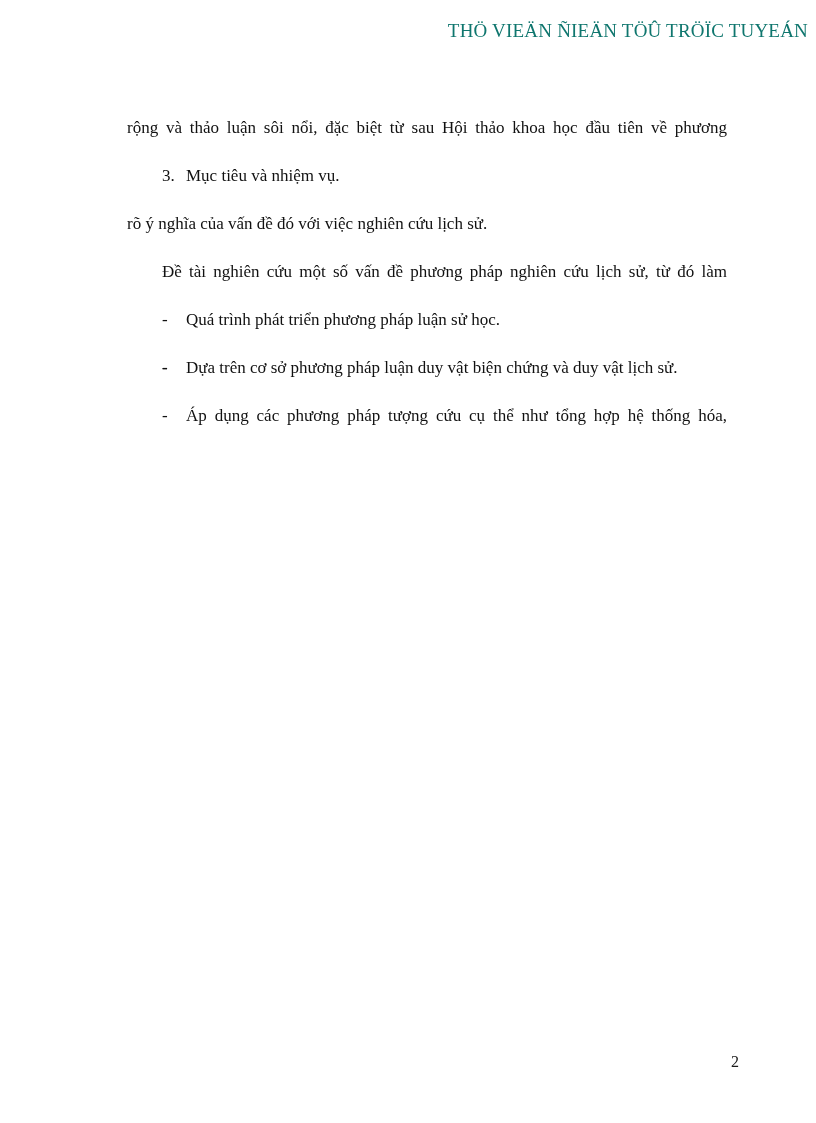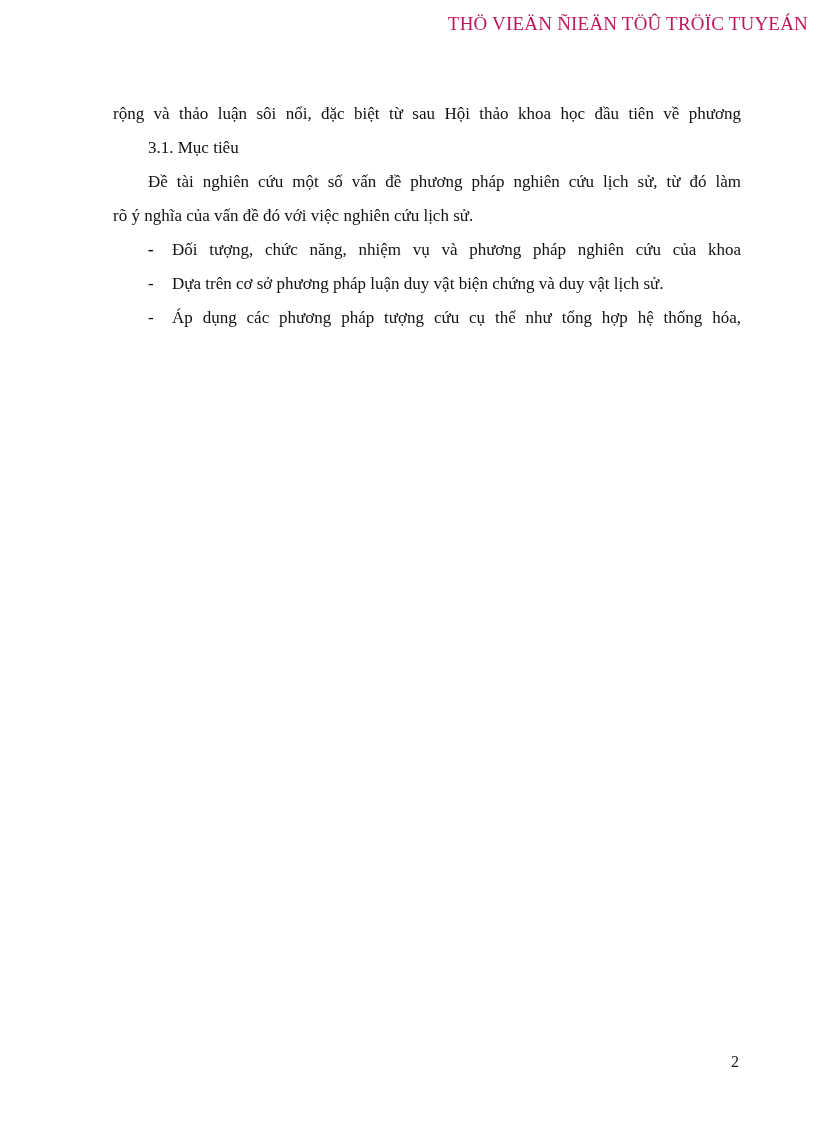--- a/index.html
+++ b/index.html
@@ -10,37 +10,37 @@
     body {
       width: 816px;
       height: 1123px;
       position: relative;
       overflow: hidden;
       font-family: "Liberation Serif", "DejaVu Serif", serif;
       color: #111111;
     }
     .header {
       position: absolute;
-      top: 13px;
+      top: 20px;
       right: 8px;
       font-size: 19px;
       letter-spacing: 0.2px;
-      color: #be185d;
+      color: #0f766e;
       white-space: nowrap;
     }
     .content {
       position: absolute;
       left: 113px;
       top: 97px;
       width: 628px;
       font-size: 17px;
       line-height: 34px;
     }
     .line {
-      margin: 0;
+      margin: 14px;
       white-space: nowrap;
     }
     .justify {
       text-align: justify;
       text-align-last: justify;
       white-space: normal;
     }
     .indent-35 { padding-left: 35px; }
     .indent-25 { padding-left: 25px; }
     .bullet {
@@ -71,32 +71,34 @@
     }
   </style>
 </head>
 <body>
 
 <div class="header">THÖ VIEÄN ÑIEÄN TÖÛ TRÖÏC TUYEÁN</div>
 
 <div class="content">
   <p class="line justify">rộng và thảo luận sôi nổi, đặc biệt từ sau Hội thảo khoa học đầu tiên về phương</p>
 
+  <p class="line num-item">
+    <span class="num">3.</span><span>Mục tiêu và nhiệm vụ.</span>
+  </p>
 
-  <p class="line indent-35">3.1. Mục tiêu</p>
 
+  <p class="line">rõ ý nghĩa của vấn đề đó với việc nghiên cứu lịch sử.</p>
   <p class="line justify indent-35">Đề tài nghiên cứu một số vấn đề phương pháp nghiên cứu lịch sử, từ đó làm</p>
-  <p class="line">rõ ý nghĩa của vấn đề đó với việc nghiên cứu lịch sử.</p>
 
 
   <p class="line bullet">
-    <span class="dash">-</span>
+    <span class="dash">-</span><span>Quá trình phát triển phương pháp luận sử học.</span>
   </p>
   <p class="line bullet justify">
-    <span class="dash">-</span><span>Đối tượng, chức năng, nhiệm vụ và phương pháp nghiên cứu của khoa</span>
+    <span class="dash">-</span>
   </p>
 
 
   <p class="line bullet">
     <span class="dash">-</span><span>Dựa trên cơ sở phương pháp luận duy vật biện chứng và duy vật lịch sử.</span>
   </p>
   <p class="line bullet justify">
     <span class="dash">-</span><span>Áp dụng các phương pháp tượng cứu cụ thể như tổng hợp hệ thống hóa,</span>
   </p>
 </div>

